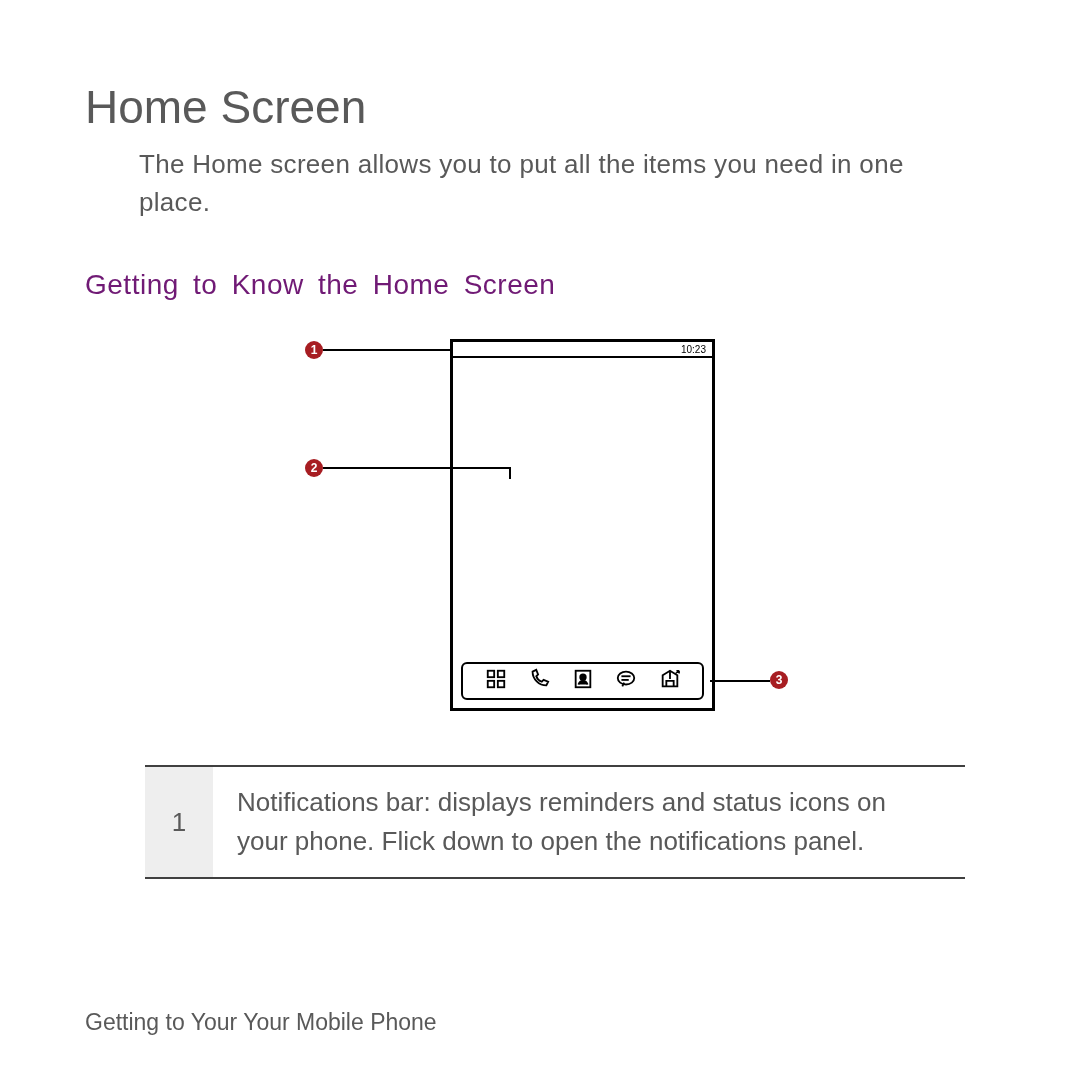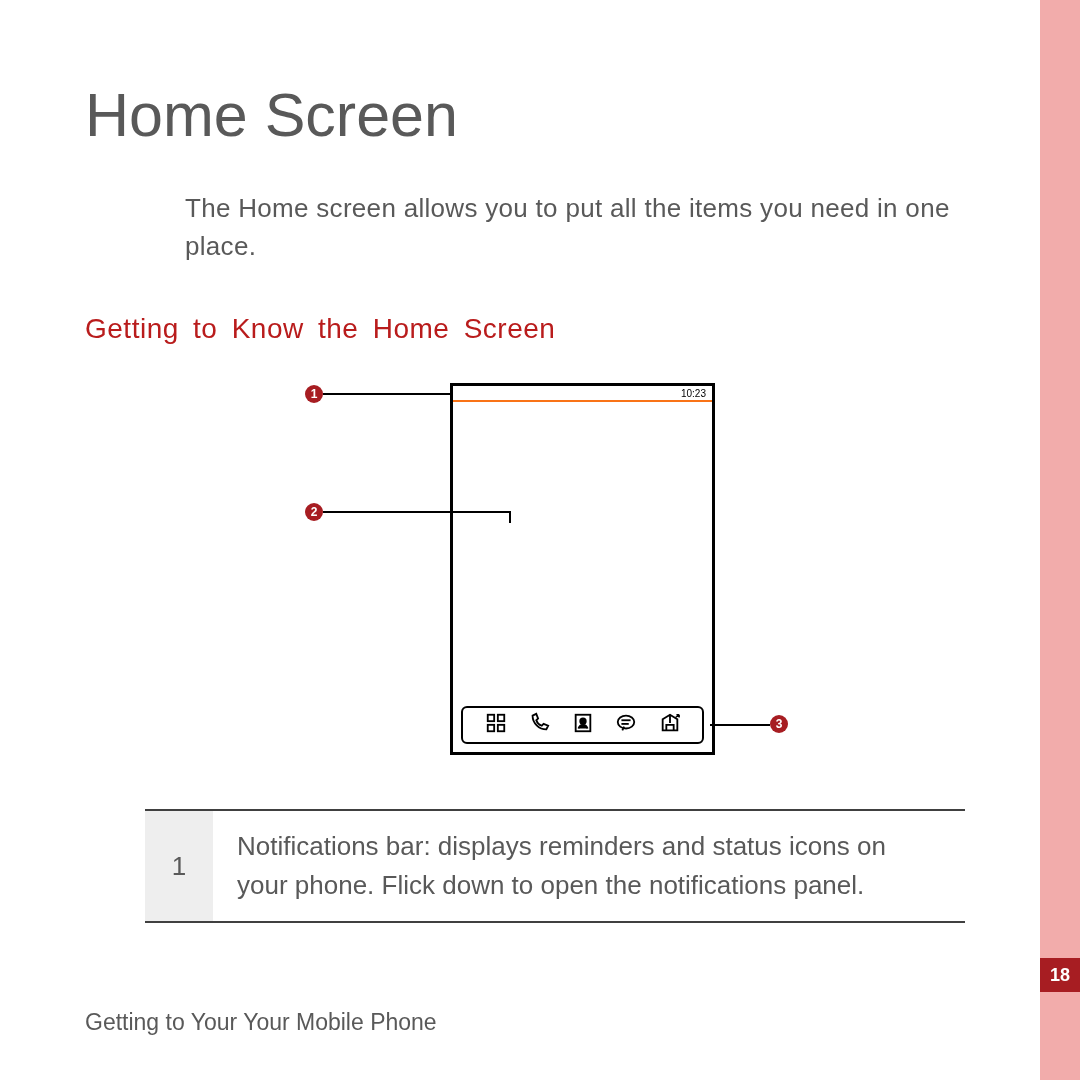--- a/index.html
+++ b/index.html
@@ -25,37 +25,37 @@
     width: 40px;
     height: 34px;
     background: #a71d22;
     color: #ffffff;
     font-size: 18px;
     font-weight: bold;
     text-align: center;
     line-height: 34px;
   }
   h1.title {
-    font-size: 61px;
+    font-size: 46px;
     font-weight: normal;
     color: #595959;
-    margin-bottom: 40px;
+    margin-bottom: 12px;
   }
   .intro {
     font-size: 26px;
     color: #595959;
     line-height: 1.45;
-    margin-left: 100px;
+    margin-left: 54px;
     margin-right: 20px;
     letter-spacing: 0.3px;
   }
   h2.subheading {
     font-size: 28px;
     font-weight: normal;
-    color: #b91c1c;
+    color: #701a75;
     margin-top: 48px;
     word-spacing: 6px;
     letter-spacing: 0.5px;
   }
   .diagram-wrap {
     width: 840px;
     margin: 30px 0 24px 60px;
     display: flex;
     justify-content: center;
   }
@@ -69,21 +69,21 @@
     left: 145px;
     top: 8px;
     width: 265px;
     height: 372px;
     border: 3px solid #000;
   }
   .status-bar {
     position: absolute;
     left: 0; top: 0; right: 0;
     height: 16px;
-    border-bottom: 2px solid #f97316;
+    border-bottom: 2px solid #000000;
     display: flex;
     justify-content: flex-end;
     align-items: center;
     padding-right: 6px;
     font-size: 10px;
     color: #000;
   }
   .dock {
     position: absolute;
     left: 8px; right: 8px; bottom: 8px;
@@ -150,23 +150,20 @@
     bottom: 44px;
     font-size: 23px;
     color: #595959;
   }
 </style>
 </head>
 <body>
 
 <div class="page">
 
-  <div class="side-strip">
-    <div class="page-num">18</div>
-  </div>
 
   <h1 class="title">Home Screen</h1>
 
   <p class="intro">The Home screen allows you to put all the items you need in one place.</p>
 
   <h2 class="subheading">Getting to Know the Home Screen</h2>
 
   <div class="diagram-wrap">
     <div class="diagram">
 

